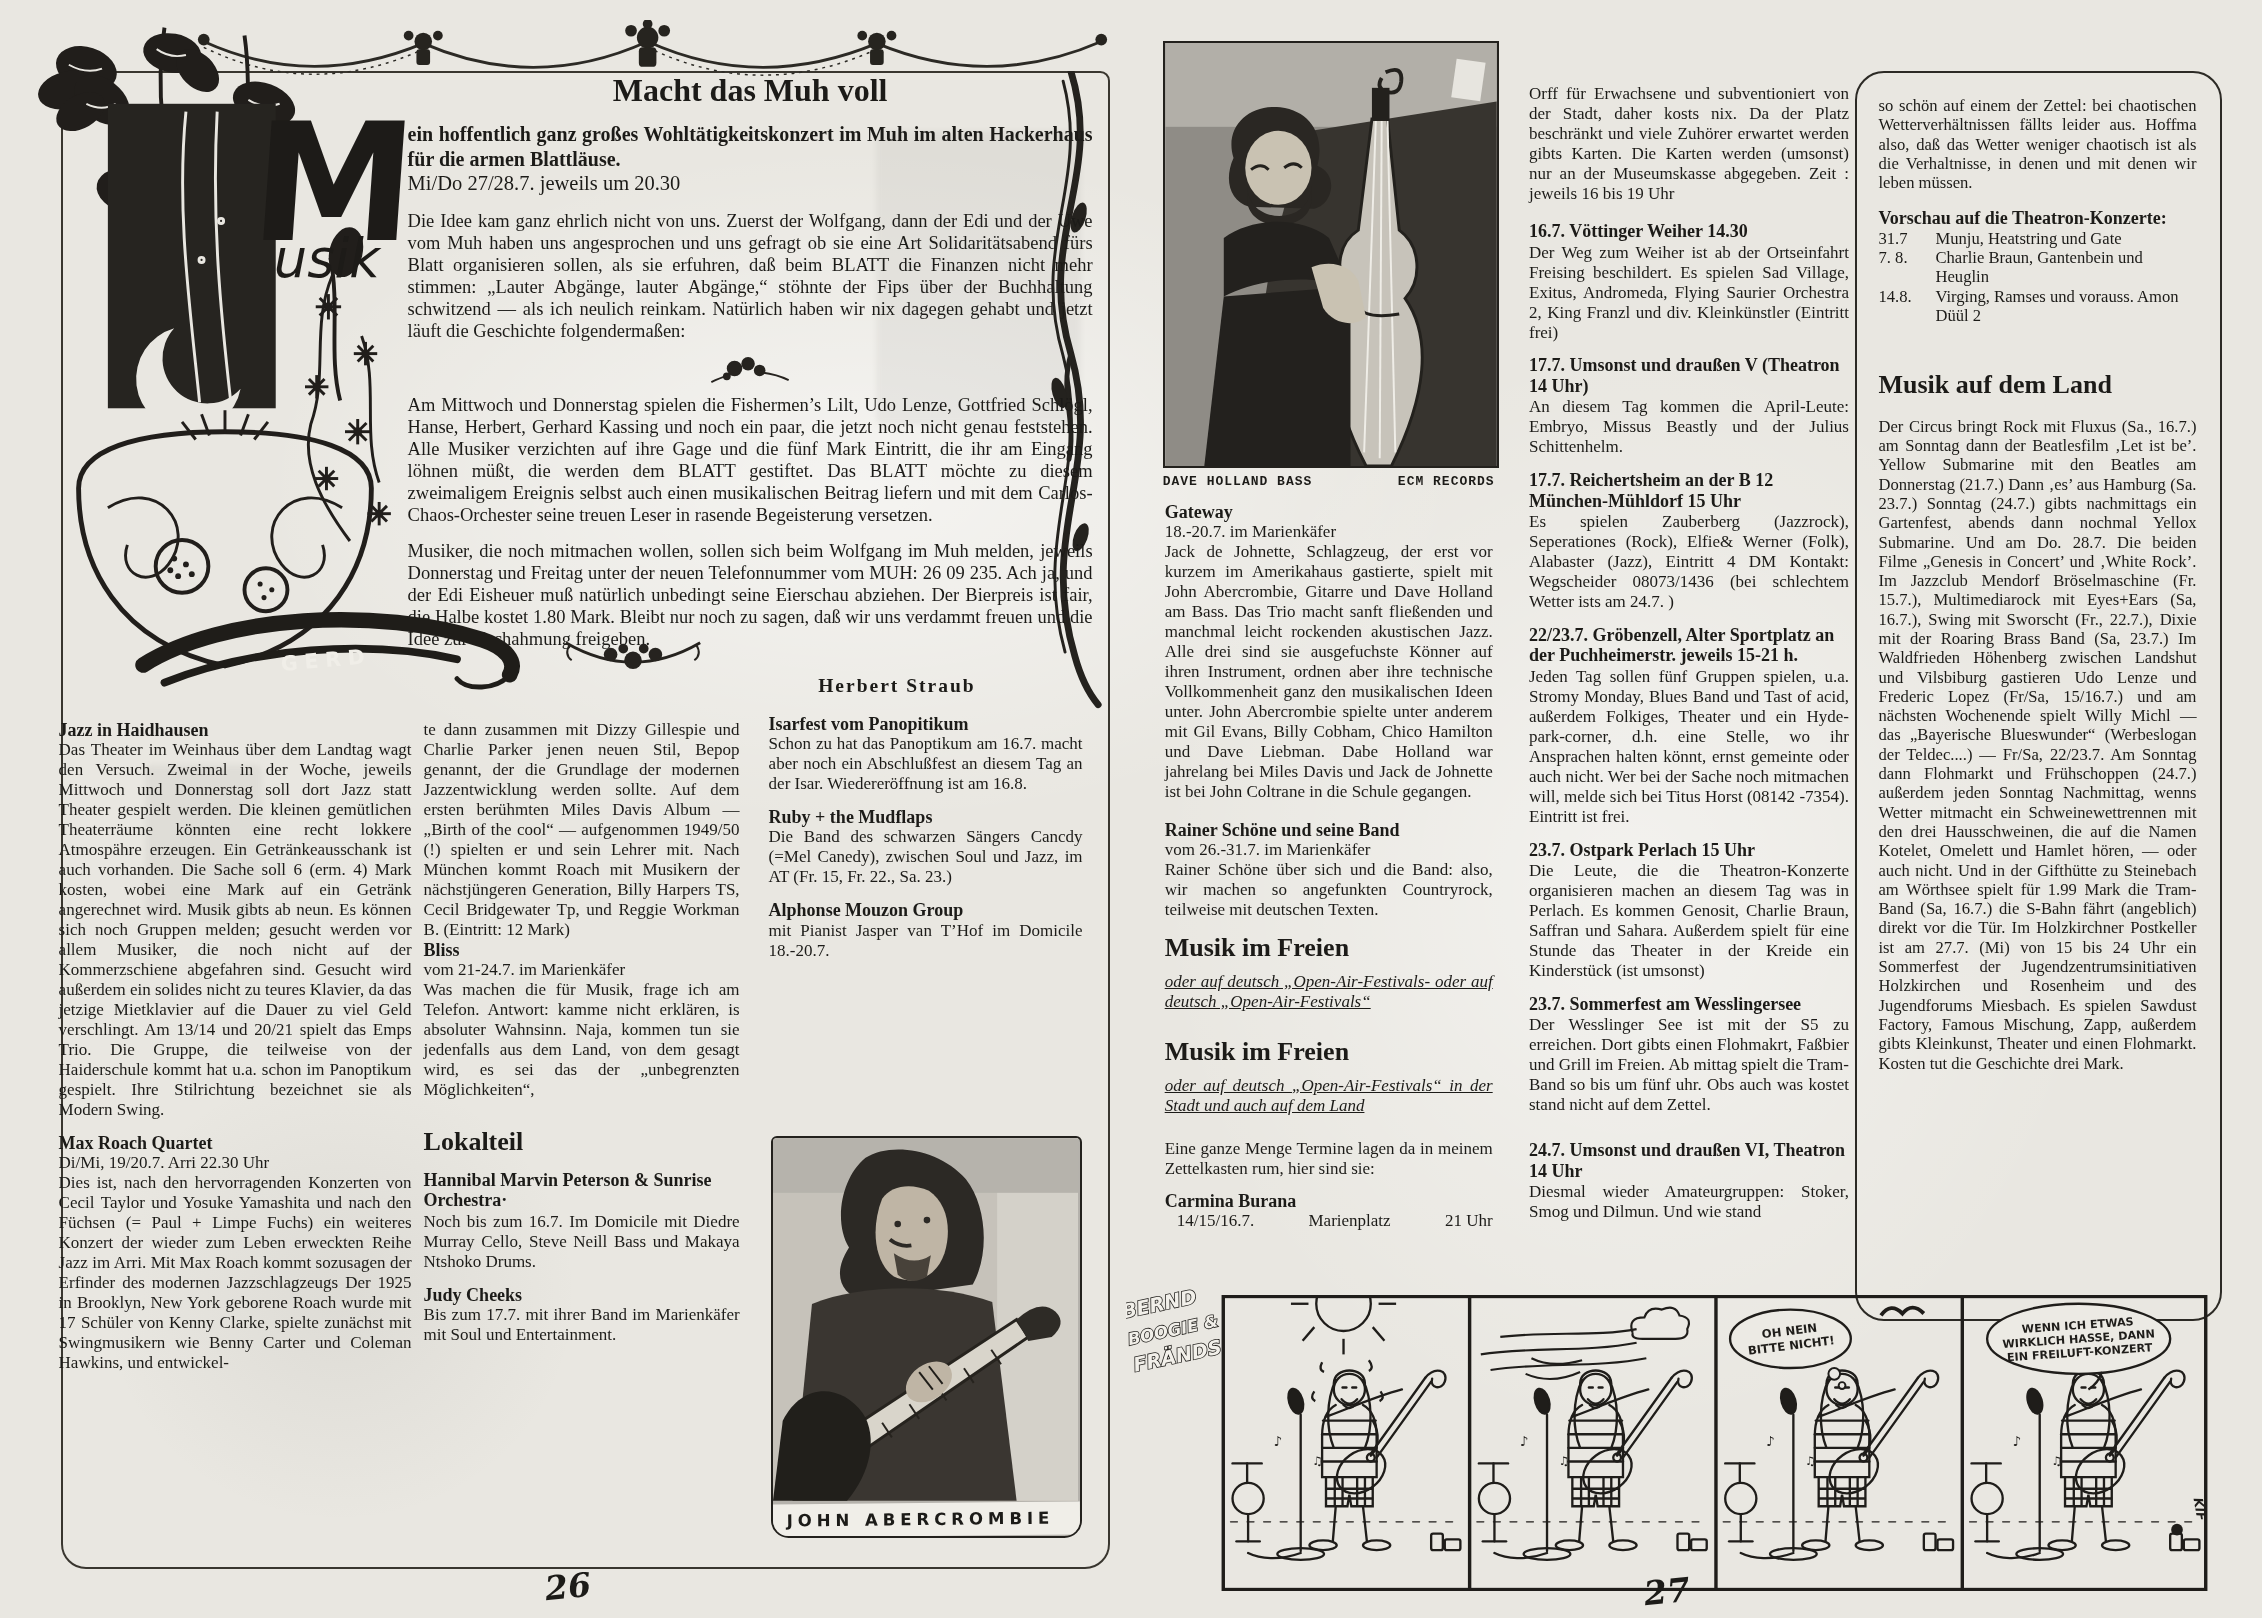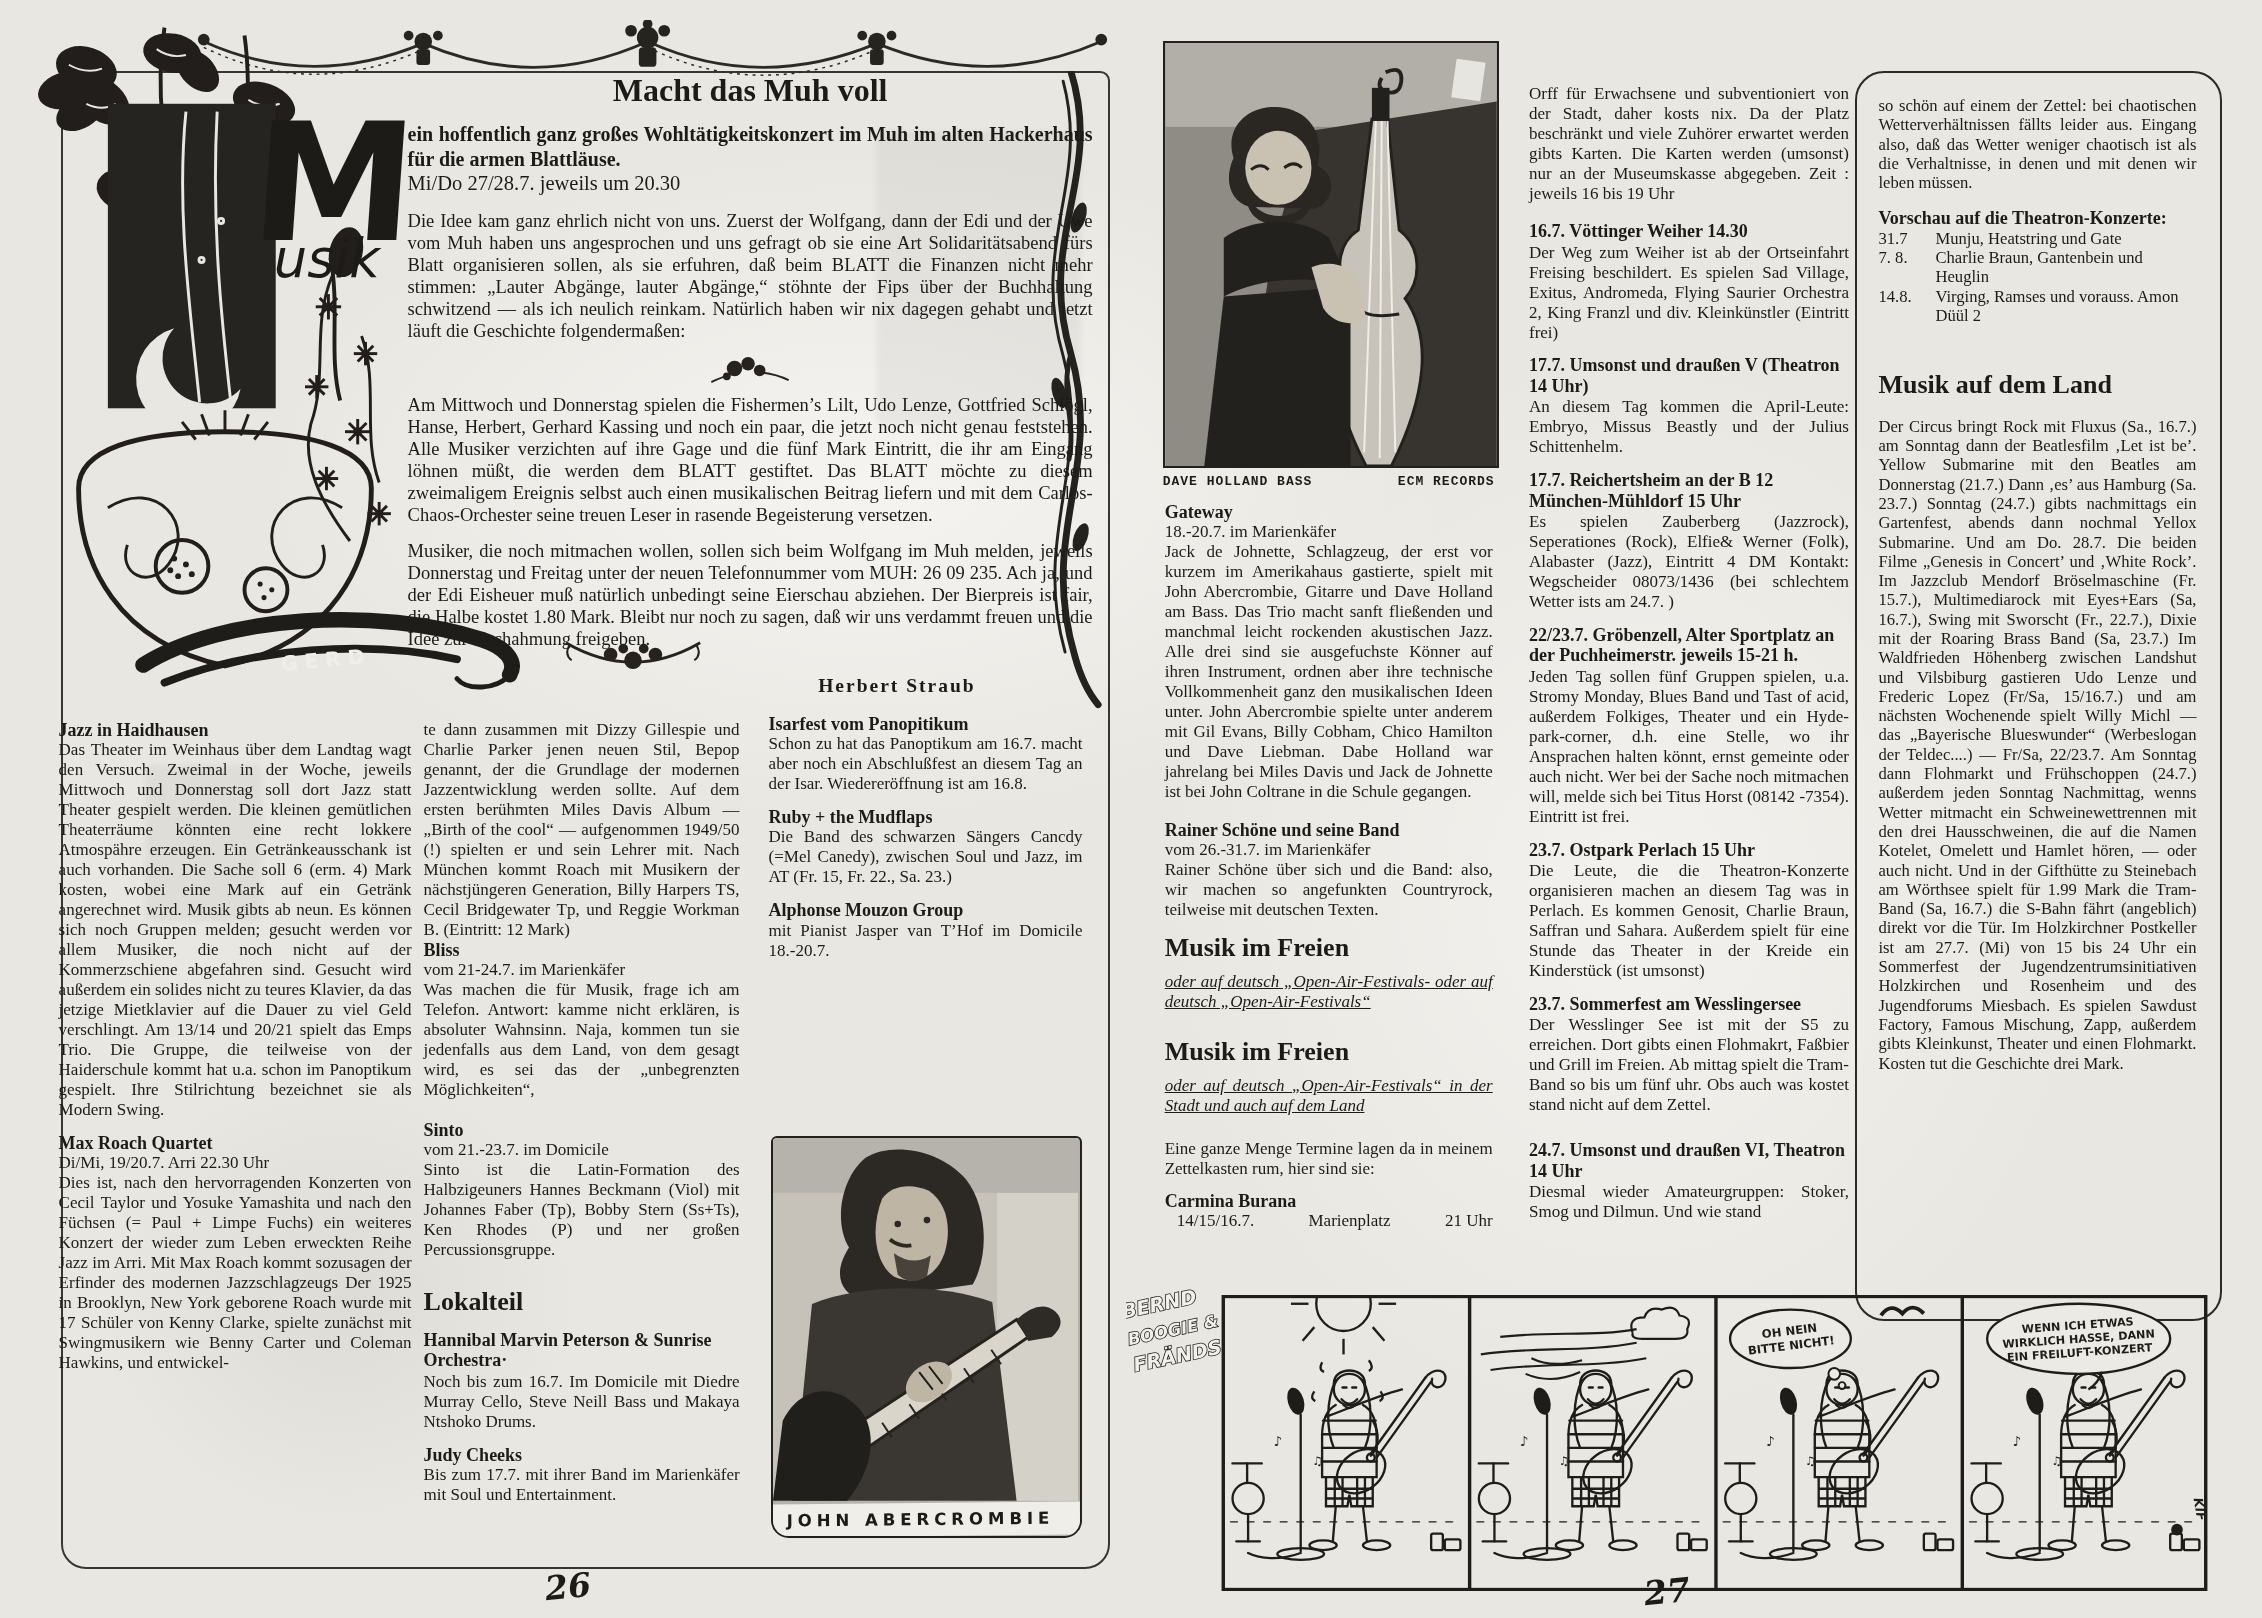--- a/index.html
+++ b/index.html
@@ -299,25 +299,20 @@
       </section>
     </div>
 
     <div class="col" style="left:406px;top:706px;width:316px;">
       <p class="art-body art">te dann zusammen mit Dizzy Gillespie und Charlie Parker jenen neuen Stil, Bepop genannt, der die Grundlage der modernen Jazzentwicklung werden sollte. Auf dem ersten berühmten Miles Davis Album — „Birth of the cool“ — aufgenommen 1949/50 (!) spielten er und sein Lehrer mit. Nach München kommt Roach mit Musikern der nächstjüngeren Generation, Billy Harpers TS, Cecil Bridgewater Tp, und Reggie Workman B. (Eintritt: 12 Mark)</p>
       <section class="art">
         <h3 class="art-title">Bliss</h3>
         <p class="art-meta">vom 21-24.7. im Marienkäfer</p>
         <p class="art-body">Was machen die für Musik, frage ich am Telefon. Antwort: kamme nicht erklären, is absoluter Wahnsinn. Naja, kommen tun sie jedenfalls aus dem Land, von dem gesagt wird, es sei das der „unbegrenzten Möglichkeiten“,</p>
       </section>
-      <section class="art" style="margin-top:19.5px;">
-        <h3 class="art-title">Sinto</h3>
-        <p class="art-meta">vom 21.-23.7. im Domicile</p>
-        <p class="art-body">Sinto ist die Latin-Formation des Halbzigeuners Hannes Beckmann (Viol) mit Johannes Faber (Tp), Bobby Stern (Ss+Ts), Ken Rhodes (P) und ner großen Percussionsgruppe.</p>
-      </section>
       <h2 class="hdr-lg" style="margin-top:27px;">Lokalteil</h2>
       <section class="art">
         <h3 class="art-title two">Hannibal Marvin Peterson &amp; Sunrise Orchestra·</h3>
         <p class="art-body">Noch bis zum 16.7. Im Domicile mit Diedre Murray Cello, Steve Neill Bass und Makaya Ntshoko Drums.</p>
       </section>
       <section class="art">
         <h3 class="art-title">Judy Cheeks</h3>
         <p class="art-body">Bis zum 17.7. mit ihrer Band im Marienkäfer mit Soul und Entertainment.</p>
       </section>
     </div>
@@ -463,21 +458,21 @@
         <p class="art-body">Der Wesslinger See ist mit der S5 zu erreichen. Dort gibts einen Flohmakrt, Faßbier und Grill im Freien. Ab mittag spielt die Tram-Band so bis um fünf uhr. Obs auch was kostet stand nicht auf dem Zettel.</p>
       </section>
       <section class="art" style="margin-top:25px;">
         <h3 class="art-title two">24.7. Umsonst und draußen VI, Theatron 14 Uhr</h3>
         <p class="art-body">Diesmal wieder Amateurgruppen: Stoker, Smog und Dilmun. Und wie stand</p>
       </section>
     </div>
 
     <div class="abs box3">
       <div class="box3-inner col" style="position:absolute;font-size:16.6px;line-height:19.3px;">
-        <p class="art-body art">so schön auf einem der Zettel: bei chaotischen Wetterverhältnissen fällts leider aus. Eingang also, daß das Wetter weniger chaotisch ist als die Verhaltnisse, in denen und mit denen wir leben müssen.</p>
+        <p class="art-body art">so schön auf einem der Zettel: bei chaotischen Wetterverhältnissen fällts leider aus. Hoffma also, daß das Wetter weniger chaotisch ist als die Verhaltnisse, in denen und mit denen wir leben müssen.</p>
         <section class="art" style="margin-top:15.6px;">
           <h3 class="art-title">Vorschau auf die Theatron-Konzerte:</h3>
           <div class="vrow">
             <span class="vdate">31.7</span>
             <span class="vacts">Munju, Heatstring und Gate</span>
           </div>
           <div class="vrow">
             <span class="vdate">7. 8.</span>
             <span class="vacts">Charlie Braun, Gantenbein und Heuglin</span>
           </div>

